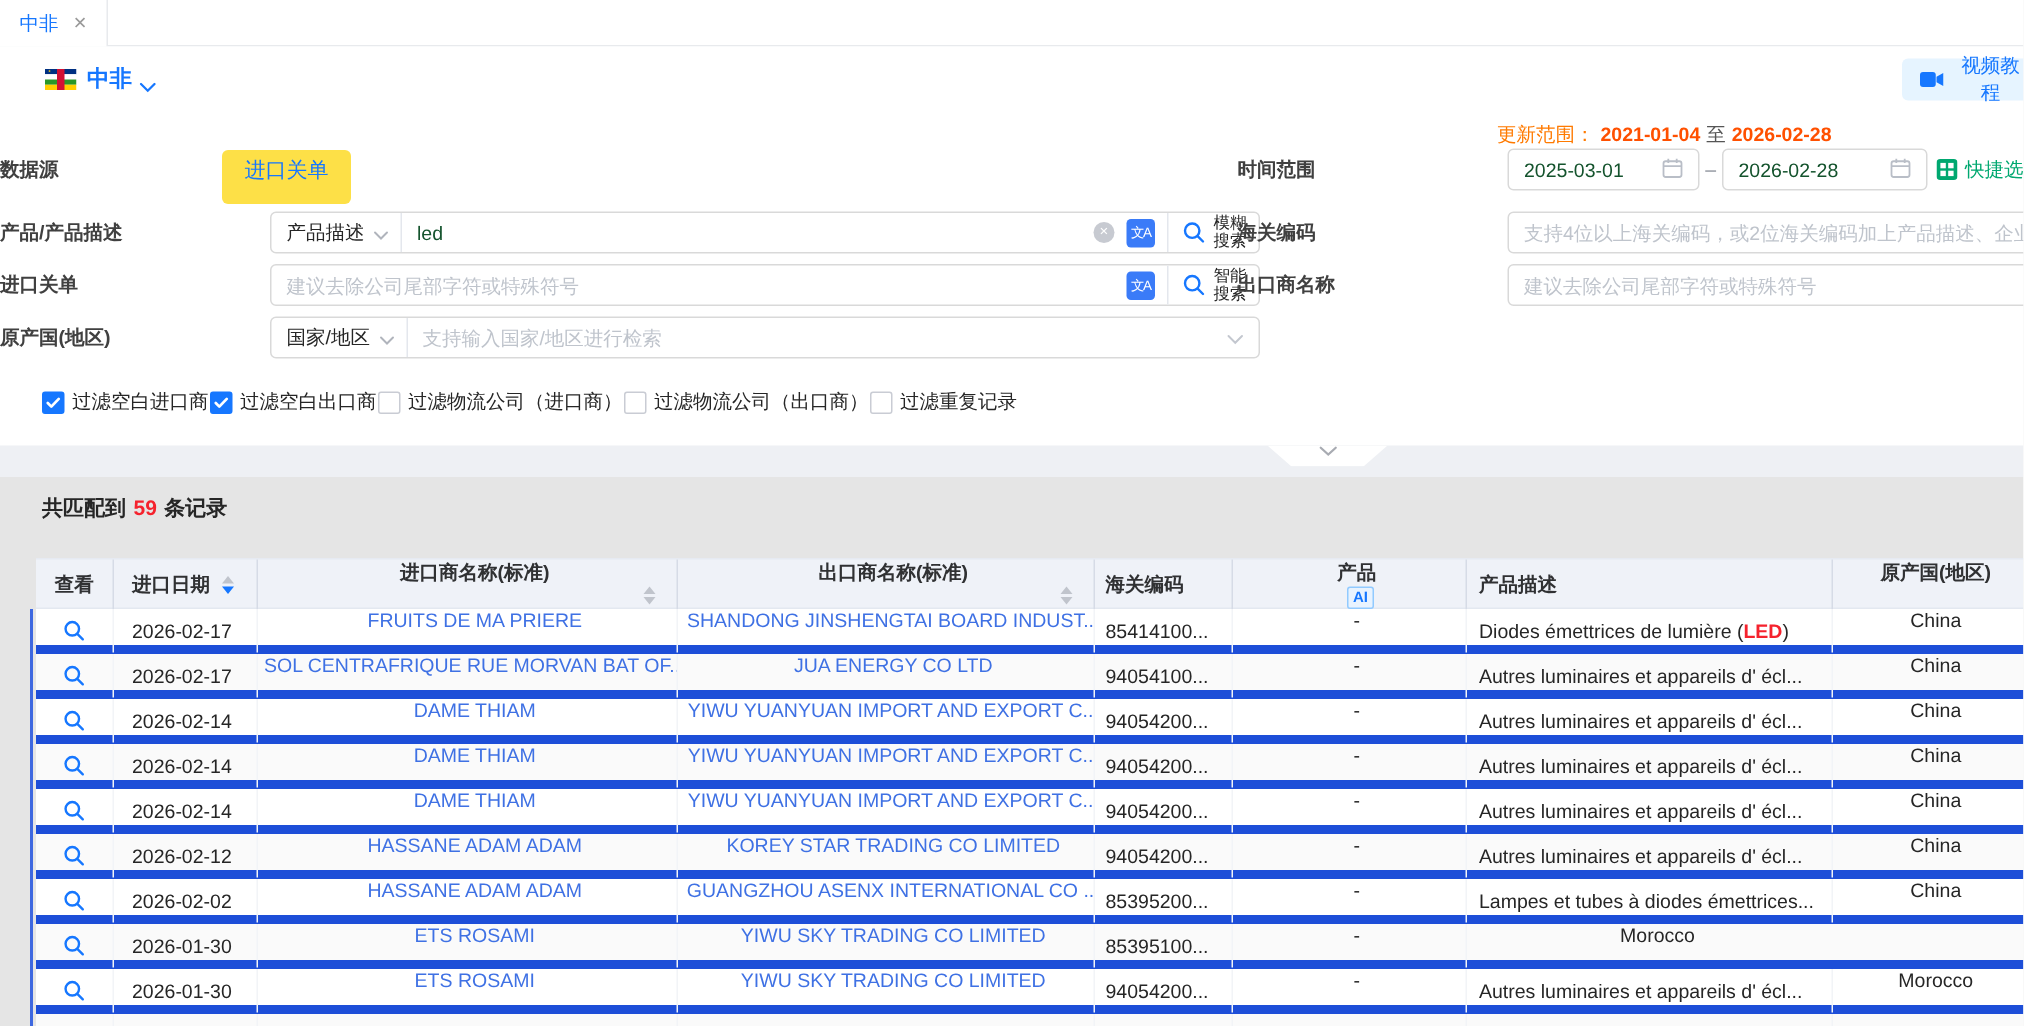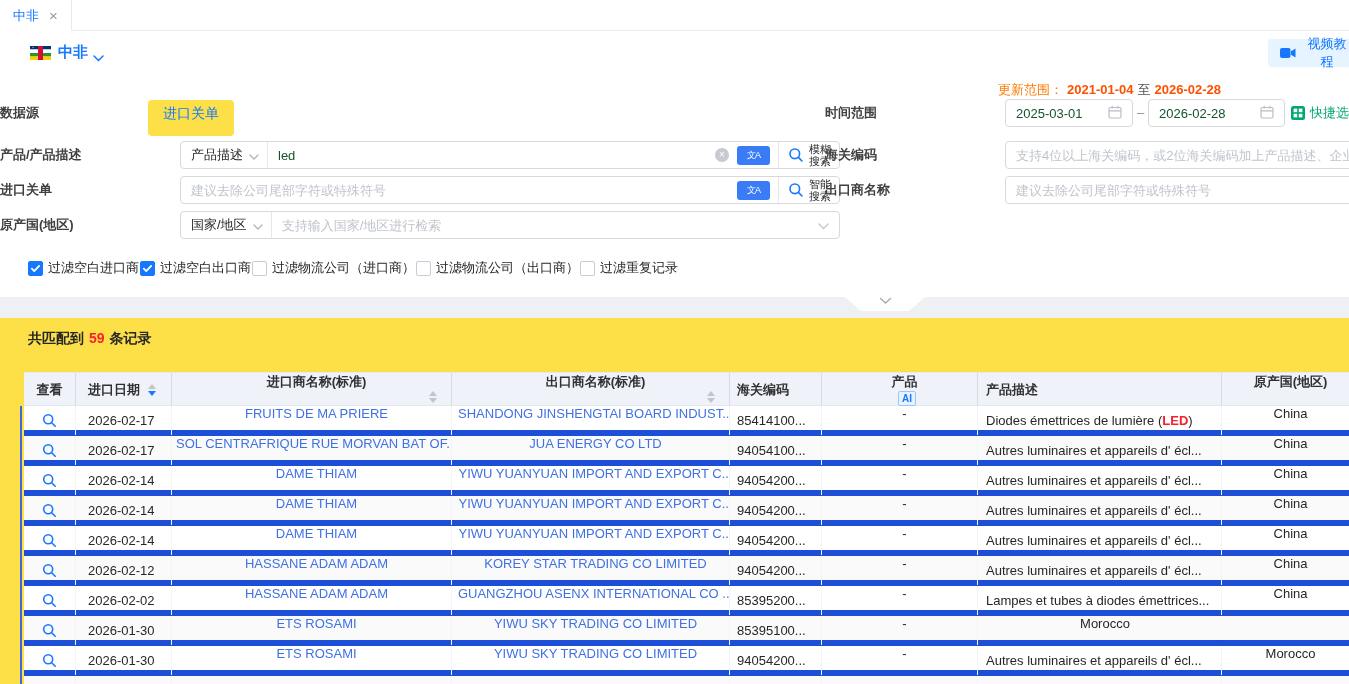--- a/index.html
+++ b/index.html
@@ -32,41 +32,41 @@
         color:#1677ff;border-radius:4px;font-size:14px;cursor:pointer;}
   .ibox{position:absolute;height:28px;border:1px solid #d9d9d9;border-radius:4px;background:#fff;
         box-sizing:border-box;display:flex;align-items:center;overflow:hidden;}
   .ibox input{border:none;outline:none;flex:1;min-width:0;font-size:13px;color:#14532d;padding:0 8px 0 10px;
               font-family:inherit;background:transparent;height:100%;}
   .ibox input::placeholder{color:#bfc4cc;}
   .sel{display:flex;align-items:center;gap:6px;padding:0 8px 0 10px;color:#262626;white-space:nowrap;cursor:pointer;height:100%;}
   .vdiv{width:1px;height:27px;background:#e4e7ed;}
   .clear-ic{width:14px;height:14px;border-radius:50%;background:#c7cad1;color:#fff;font-size:10px;line-height:14px;
             text-align:center;margin-right:8px;flex:0 0 auto;cursor:pointer;}
-  .trans-ic{width:33px;height:19px;border-radius:3px;background:#3a7bf8;color:#fff;font-size:9px;line-height:19px;
+  .trans-ic{width:19px;height:19px;border-radius:3px;background:#3a7bf8;color:#fff;font-size:9px;line-height:19px;
             text-align:center;margin-right:8px;flex:0 0 auto;letter-spacing:-1px;cursor:pointer;}
   .fuzzy{display:flex;align-items:center;gap:5px;padding:0 8px 0 9px;cursor:pointer;height:100%;flex:0 0 auto;}
   .fuzzy-txt{font-size:11px;line-height:12px;color:#262626;white-space:nowrap;}
   .sel-caret,.in-caret{flex:0 0 auto;}
   .in-caret{margin-right:10px;}
   .dash{position:absolute;left:1133px;width:15px;text-align:center;color:#8a8f99;line-height:28px;}
   .quick{position:absolute;left:1291px;display:flex;align-items:center;gap:5px;height:28px;color:#00a870;white-space:nowrap;cursor:pointer;}
   
   .cb-row{position:absolute;left:28px;top:184px;display:flex;gap:1px;align-items:center;justify-content:space-between;}
   .cb-item{display:flex;align-items:center;cursor:pointer;}
   .cb{width:15px;height:15px;border-radius:2px;box-sizing:border-box;border:1px solid #c9ccd4;background:#fff;
       display:flex;align-items:center;justify-content:center;flex:0 0 auto;}
   .cb.checked{background:#1677ff;border-color:#1677ff;}
   .cb-txt{margin-left:5px;color:#262626;white-space:nowrap;}
   
   .gray-strip{position:absolute;left:0;top:297px;width:1349px;height:21px;background:#eef0f4;}
   .notch{position:absolute;left:845px;top:0;width:80px;height:14px;background:#fff;
          clip-path:polygon(0 0,100% 0,80% 100%,20% 100%);display:flex;align-items:flex-start;justify-content:center;cursor:pointer;}
   
-  .results{position:absolute;left:0;top:318px;width:1349px;height:366px;background:#fde047;}
+  .results{position:absolute;left:0;top:318px;width:1349px;height:366px;background:#e5e5e5;}
   .count-line{position:absolute;left:28px;top:12px;font-size:14px;font-weight:bold;color:#262626;}
   .count-num{color:#f5222d;margin:0 5px;}
   .table{position:absolute;left:24px;top:54px;width:1325px;}
   .grid{display:grid;grid-template-columns:52px 96px 280px 278px 92px 156px 244px minmax(120px,1fr);}
   .thead{height:34px;background:#eff2f8;border-top:1px solid #e6eaf2;border-bottom:1px solid #e3e8f0;box-sizing:border-box;}
   .th{display:flex;align-items:center;font-weight:bold;color:#303133;font-size:13px;border-right:1px solid #d6dbe6;
       box-sizing:border-box;overflow:hidden;white-space:nowrap;height:33px;}
   .th:last-child{border-right:none;}
   .th.center{justify-content:center;}
   .pl12{padding-left:12px;}.pl10{padding-left:10px;flex-direction:column;}.pl8{padding-left:8px;}.pl7{padding-left:7px;}

